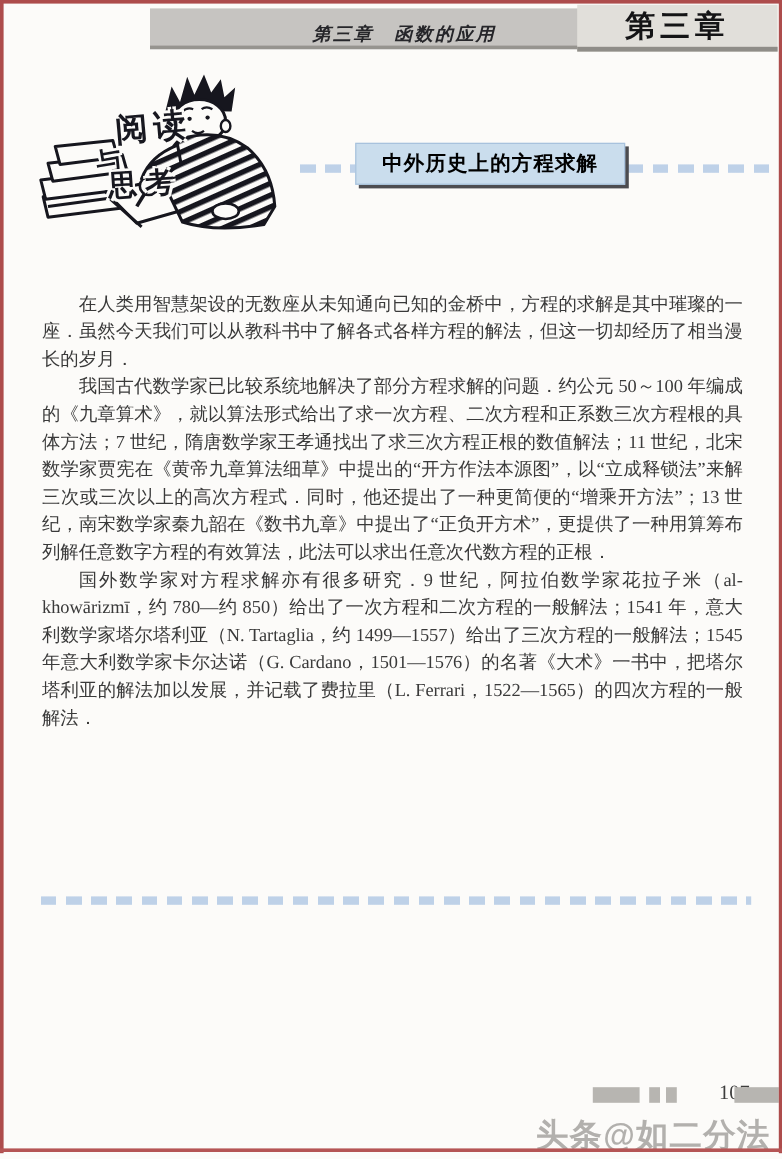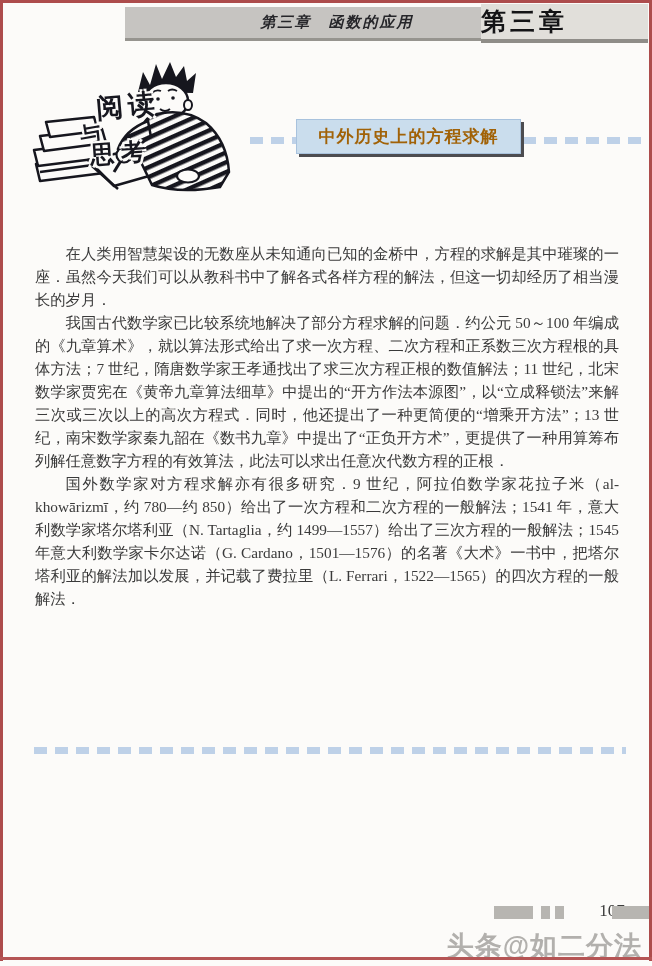--- a/index.html
+++ b/index.html
@@ -14,30 +14,30 @@
   .edge{position:absolute;background:#ad4c4c;z-index:50;}
   .edge-left{left:0;top:0;width:3px;height:961px;}
   .edge-top{left:0;top:0;width:652px;height:3px;}
   .edge-right{left:649px;top:0;width:3px;height:961px;}
   .edge-bottomline{left:0;top:957px;width:652px;height:3px;background:#b55555;}
 
   
   .chapter-bar{
     position:absolute;left:125px;top:7px;width:424px;height:31px;
     background:#c6c4c1;border-bottom:3px solid #96948f;
-    display:flex;align-items:center;justify-content:center;
+    display:flex;align-items:flex-end;justify-content:center;
   }
   .chapter-bar span{
     font-size:15px;font-weight:bold;font-style:italic;color:#26262a;
     letter-spacing:2px;font-family:"Liberation Serif",serif;
   }
   .chapter-tab{
     position:absolute;left:481px;top:4px;width:167px;height:35px;
     background:#e1dfda;border-bottom:4px solid #8f8d88;
-    display:flex;align-items:center;
+    display:flex;align-items:center;justify-content:center;
   }
   .chapter-tab span{font-size:25px;font-weight:bold;color:#141416;letter-spacing:4px;}
 
   
   .illustration{position:absolute;left:30px;top:60px;width:232px;height:132px;}
   .badge{
     position:absolute;font-weight:900;color:#17171f;z-index:6;
     font-family:"Liberation Serif",serif;
     text-shadow:-2px -2px 0 #fcfbf9,2px -2px 0 #fcfbf9,-2px 2px 0 #fcfbf9,2px 2px 0 #fcfbf9;
   }
@@ -51,21 +51,21 @@
   .dash-top{left:250px;top:137px;width:396px;z-index:1;}
   .dash-bottom{left:34px;top:747px;width:592px;}
 
   
   .banner{
     position:absolute;left:296px;top:119px;width:223px;height:33px;z-index:4;
     background:#cadded;border:1px solid #a8c2dd;
     box-shadow:3px 3px 0 #4c4c50;
     display:flex;align-items:center;justify-content:center;
   }
-  .banner span{font-size:17px;font-weight:bold;color:#a16207;letter-spacing:1px;
+  .banner span{font-size:17px;font-weight:bold;color:#000000;letter-spacing:1px;
     font-family:"Liberation Sans",sans-serif;}
 
   
   .article{
     position:absolute;left:35px;top:194px;width:584px;
     font-size:15.3px;line-height:23px;color:#3a3a3a;text-align:justify;margin-top:48px;
   }
   .article p{margin:0;text-indent:2em;}
 
   

